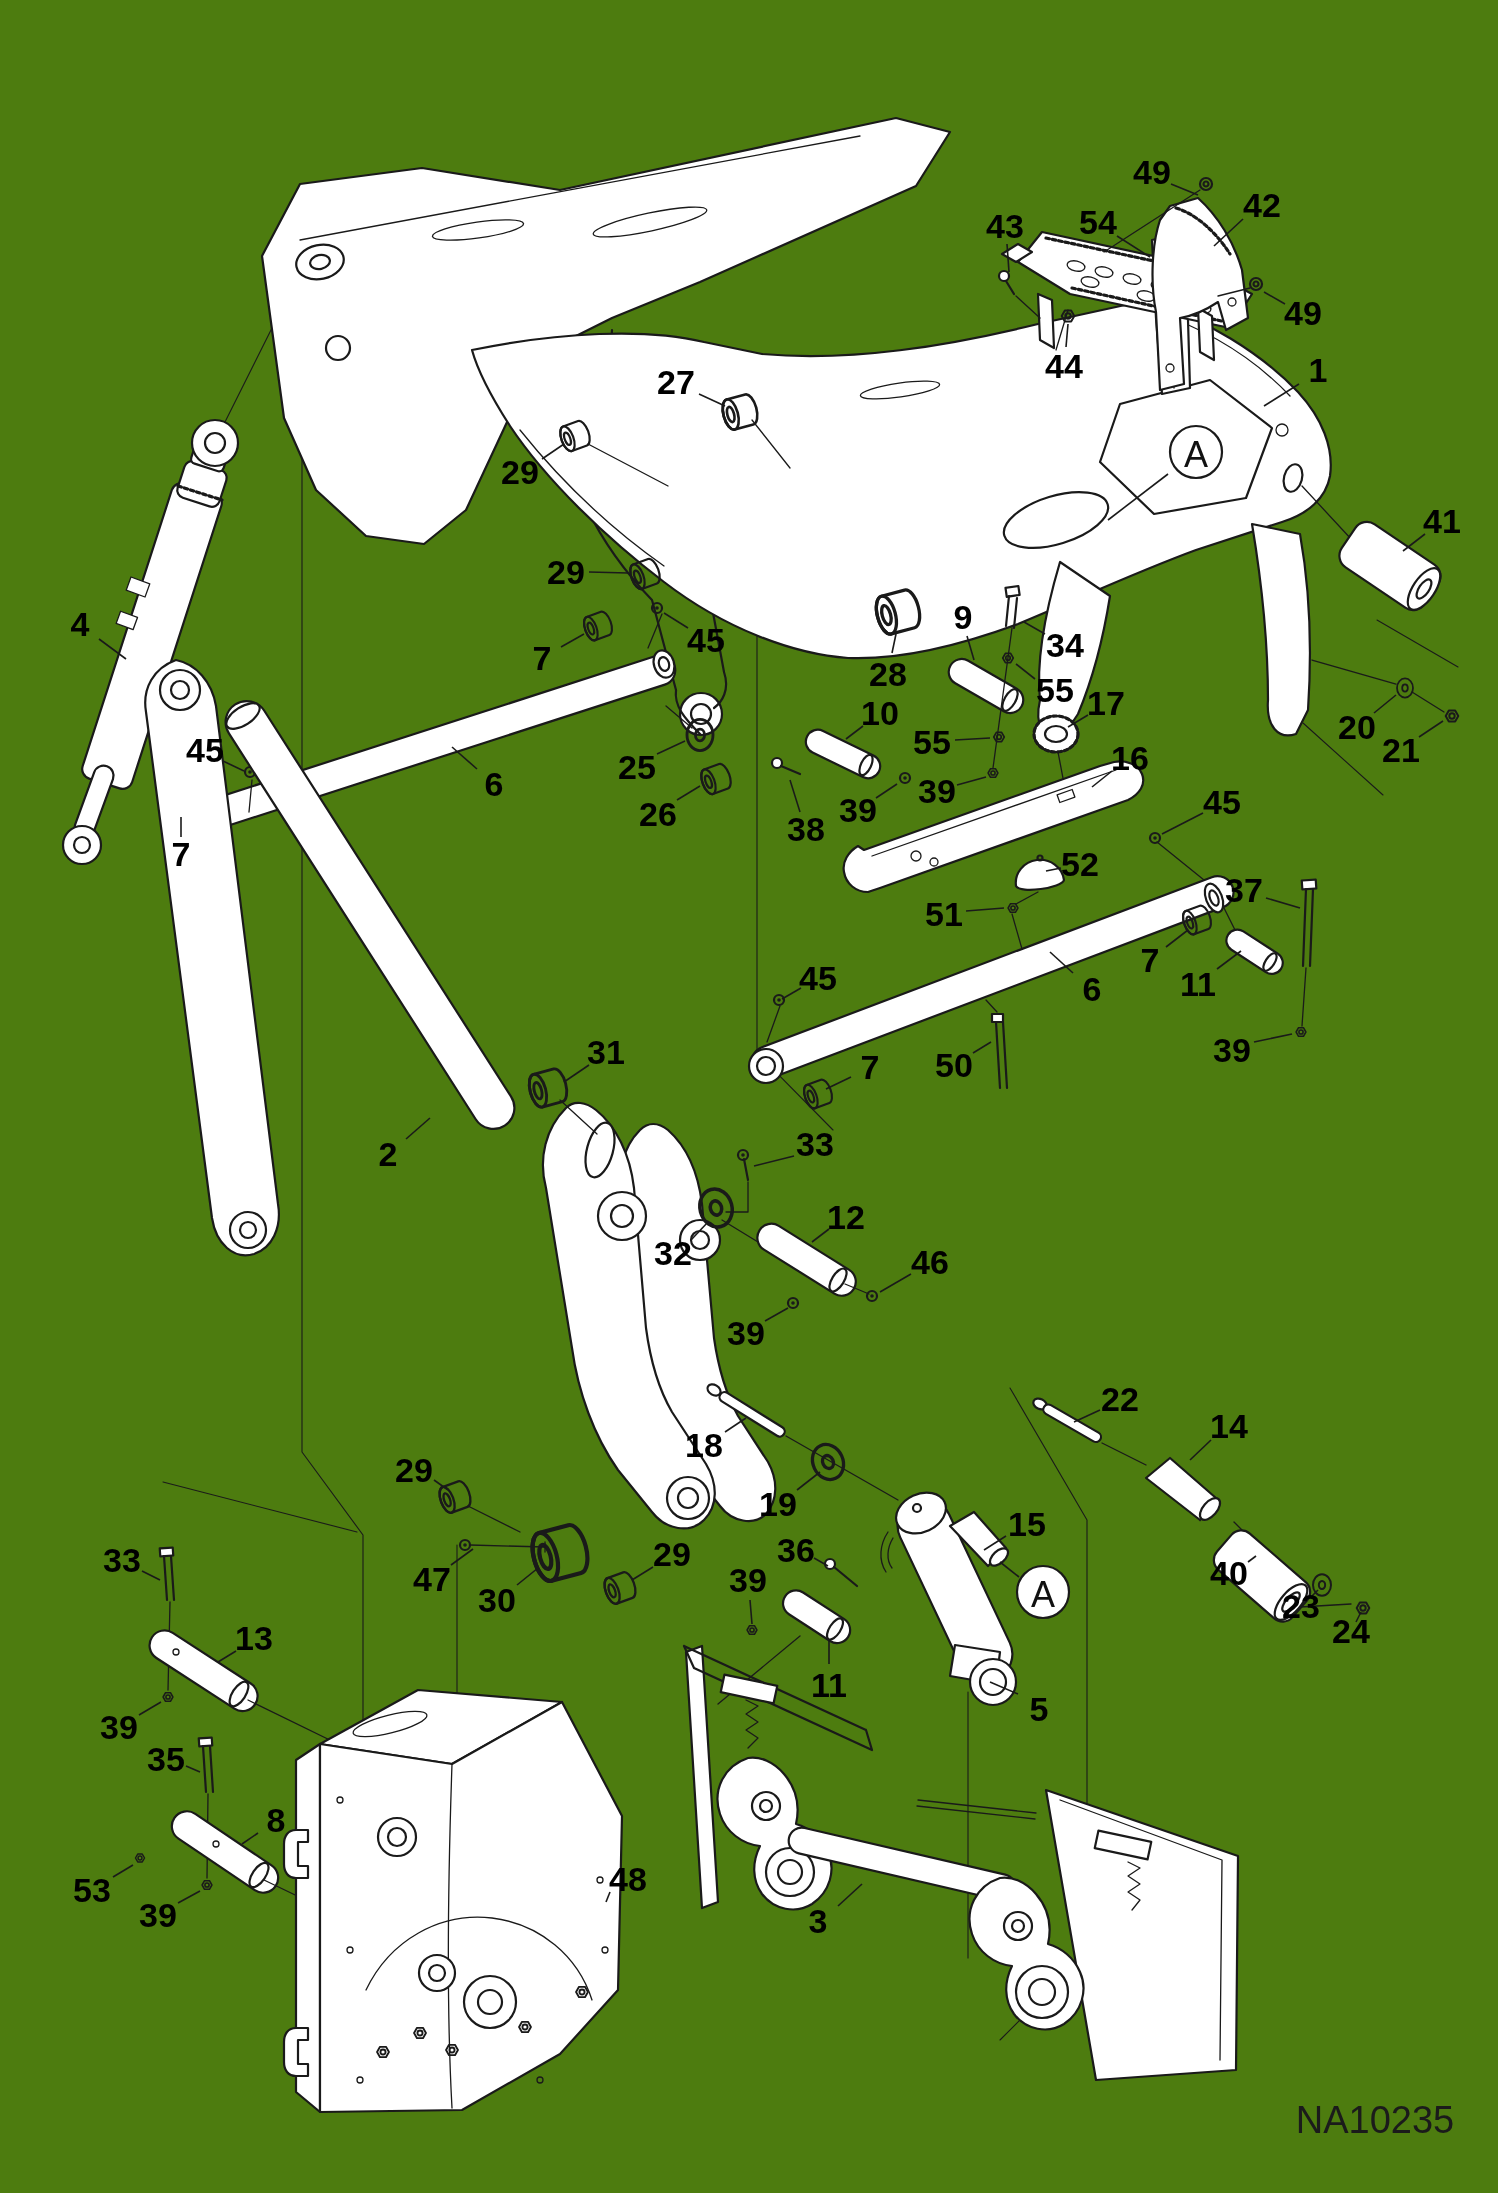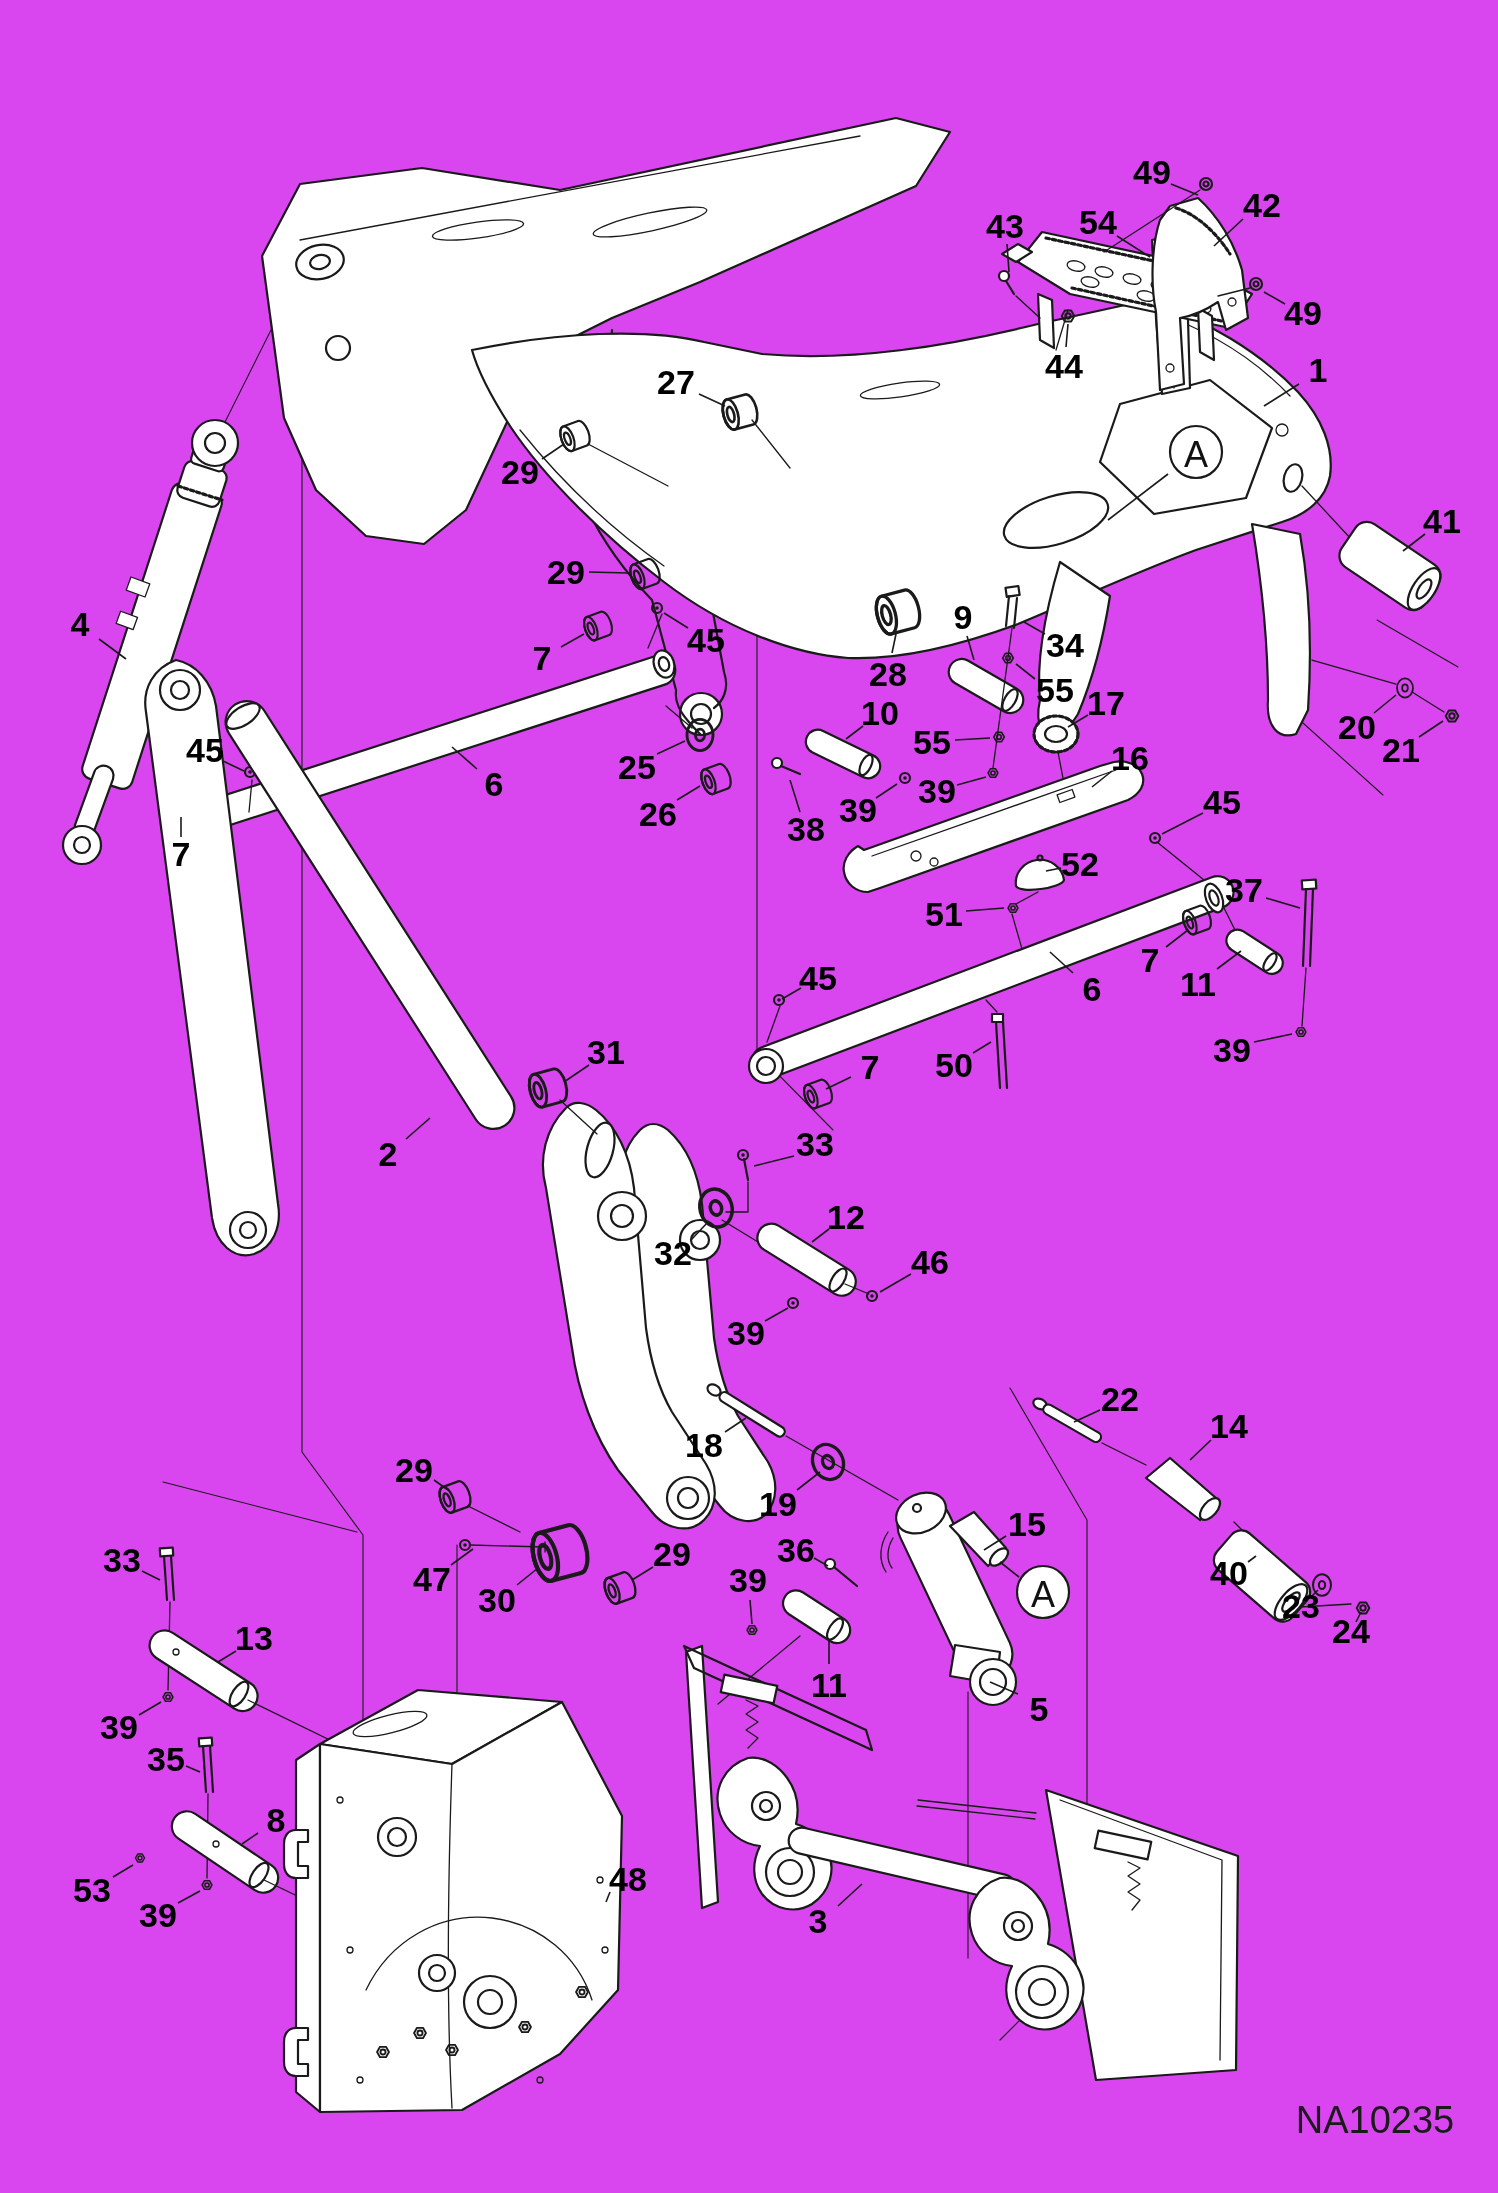--- a/index.html
+++ b/index.html
@@ -1,16 +1,16 @@
 <!DOCTYPE html>
 <html><head>
 <meta charset="utf-8">
 <style>
   html,body{margin:0;padding:0;background:#ffffff;}
-  .page{position:relative;width:1498px;height:2193px;background:#d946ef;overflow:hidden;
+  .page{position:relative;width:1498px;height:2193px;background:#4d7c0f;overflow:hidden;
         font-family:"Liberation Sans", sans-serif;}
   svg{display:block}
   .callout-text{font-family:"Liberation Sans", sans-serif;font-weight:bold;font-size:34px;fill:#000000;}
   .marker-text{font-family:"Liberation Sans", sans-serif;font-weight:400;font-size:36px;fill:#111111;}
   .fig-num{font-family:"Liberation Sans", sans-serif;font-weight:400;font-size:38px;fill:#1b1b1b;}
   .art{stroke:#1a1a1a;fill:none;stroke-width:2.2;stroke-linejoin:round;stroke-linecap:round;}
   .art .fillw{fill:#ffffff;}
   .thin{stroke-width:1.3;}
   .border-line{stroke:#1a1a1a;stroke-width:1.1;}
   .leader{stroke:#1a1a1a;stroke-width:1.6;}

